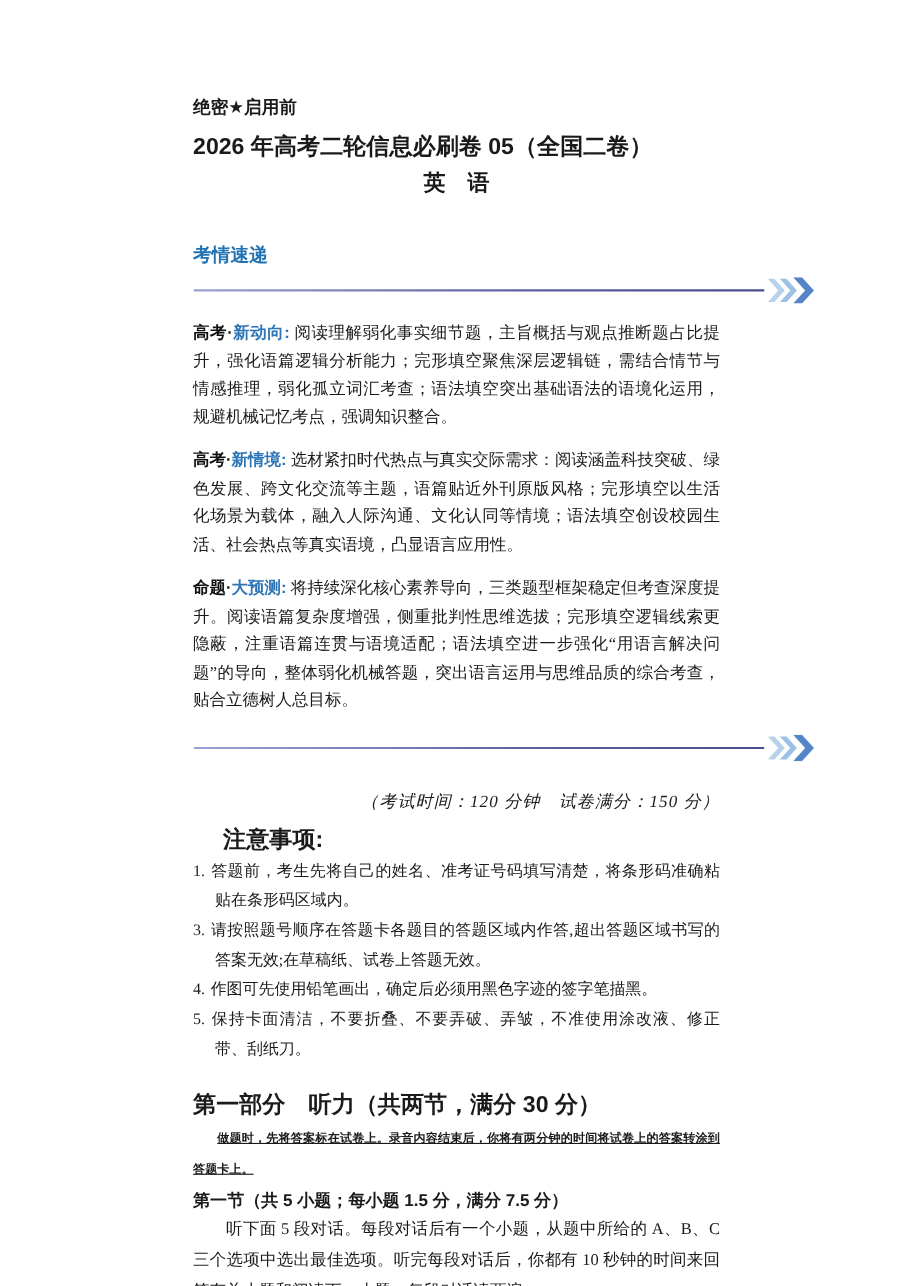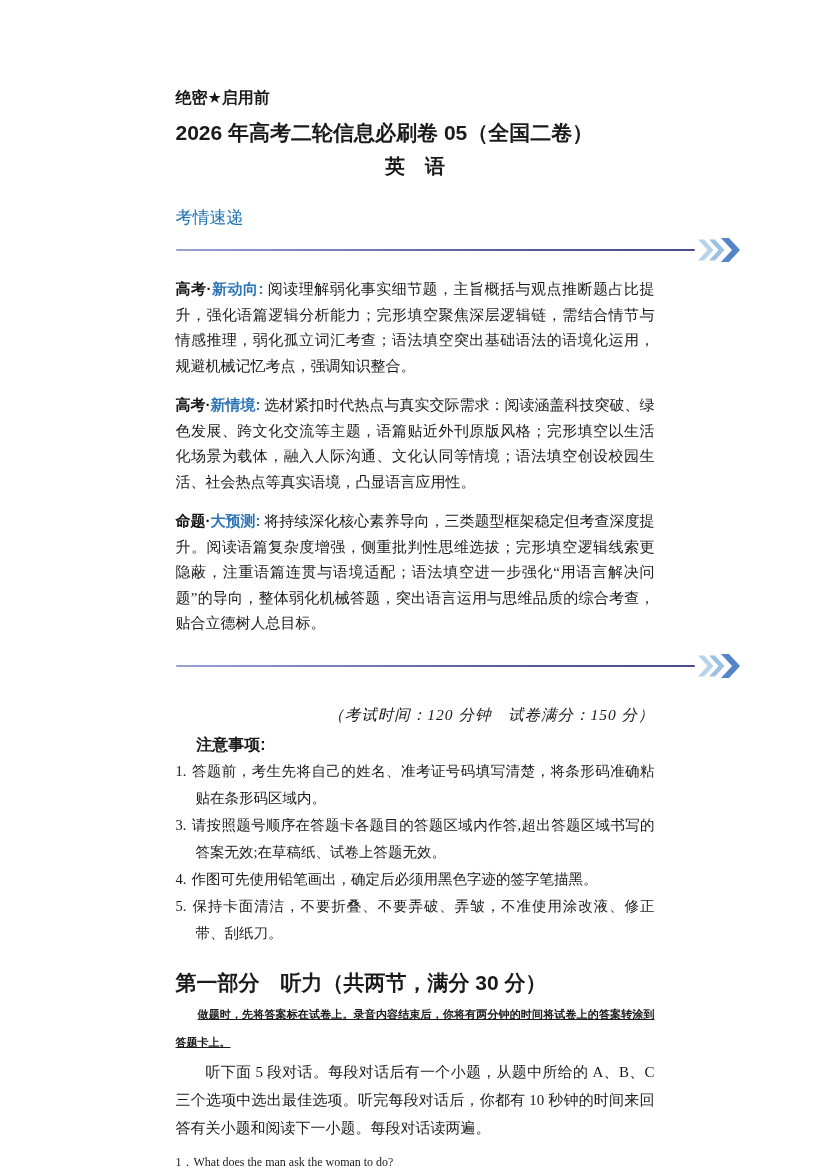--- a/index.html
+++ b/index.html
@@ -30,24 +30,24 @@
   }
   .doc-subject {
     font-family: "Liberation Sans", "DejaVu Sans", sans-serif;
     font-weight: bold;
     font-size: 20px;
     text-align: center;
     margin: 6px 0 0 0;
   }
   .intel-heading {
     font-family: "Liberation Sans", "DejaVu Sans", sans-serif;
-    font-weight: normal;
+    font-weight: bold;
     font-size: 17px;
     color: var(--accent-blue, #2173b4);
-    margin-top: 26px;
+    margin-top: 40px;
   }
   .divider {
     display: flex;
     align-items: center;
     margin-top: 8px;
     margin-right: -88px; 
     height: 26px;
   }
   .divider .line {
     flex: 1;
@@ -79,21 +79,21 @@
   .meta-line {
     font-style: italic;
     font-size: 15.5px;
     text-align: right;
     margin: 26px 0 0 0;
     letter-spacing: 1px;
   }
   .notes-title {
     font-family: "Liberation Sans", "DejaVu Sans", sans-serif;
     font-weight: bold;
-    font-size: 16px;
+    font-size: 21px;
     margin: 9px 0 2px 0;
     text-indent: 1.3em;
   }
   .note {
     font-size: 14.5px;
     line-height: 27px;
     text-align: justify;
     padding-left: 20px;
     text-indent: -20px;
     margin: 0;
@@ -183,17 +183,18 @@
   <p class="notes-title">注意事项:</p>
 
   <p class="note"><span class="note-num">1.</span><span>答题前，考生先将自己的姓名、准考证号码填写清楚，将条形码准确粘贴在条形码区域内。</span></p>
   <p class="note"><span class="note-num">3.</span><span>请按照题号顺序在答题卡各题目的答题区域内作答,超出答题区域书写的答案无效;在草稿纸、试卷上答题无效。</span></p>
   <p class="note"><span class="note-num">4.</span><span>作图可先使用铅笔画出，确定后必须用黑色字迹的签字笔描黑。</span></p>
   <p class="note"><span class="note-num">5.</span><span>保持卡面清洁，不要折叠、不要弄破、弄皱，不准使用涂改液、修正带、刮纸刀。</span></p>
 
   <p class="part-heading">第一部分　听力（共两节，满分 30 分）</p>
   <p class="part-instruction">做题时，先将答案标在试卷上。录音内容结束后，你将有两分钟的时间将试卷上的答案转涂到答题卡上。</p>
 
+  <p class="section-heading">第一节（共 5 小题；每小题 1.5 分，满分 7.5 分）</p>
   <p class="section-instruction">听下面 5 段对话。每段对话后有一个小题，从题中所给的 A、B、C 三个选项中选出最佳选项。听完每段对话后，你都有 10 秒钟的时间来回答有关小题和阅读下一小题。每段对话读两遍。</p>
 
   <p class="question">1．What does the man ask the woman to do?</p>
 
 </div>
 
 </body></html>

